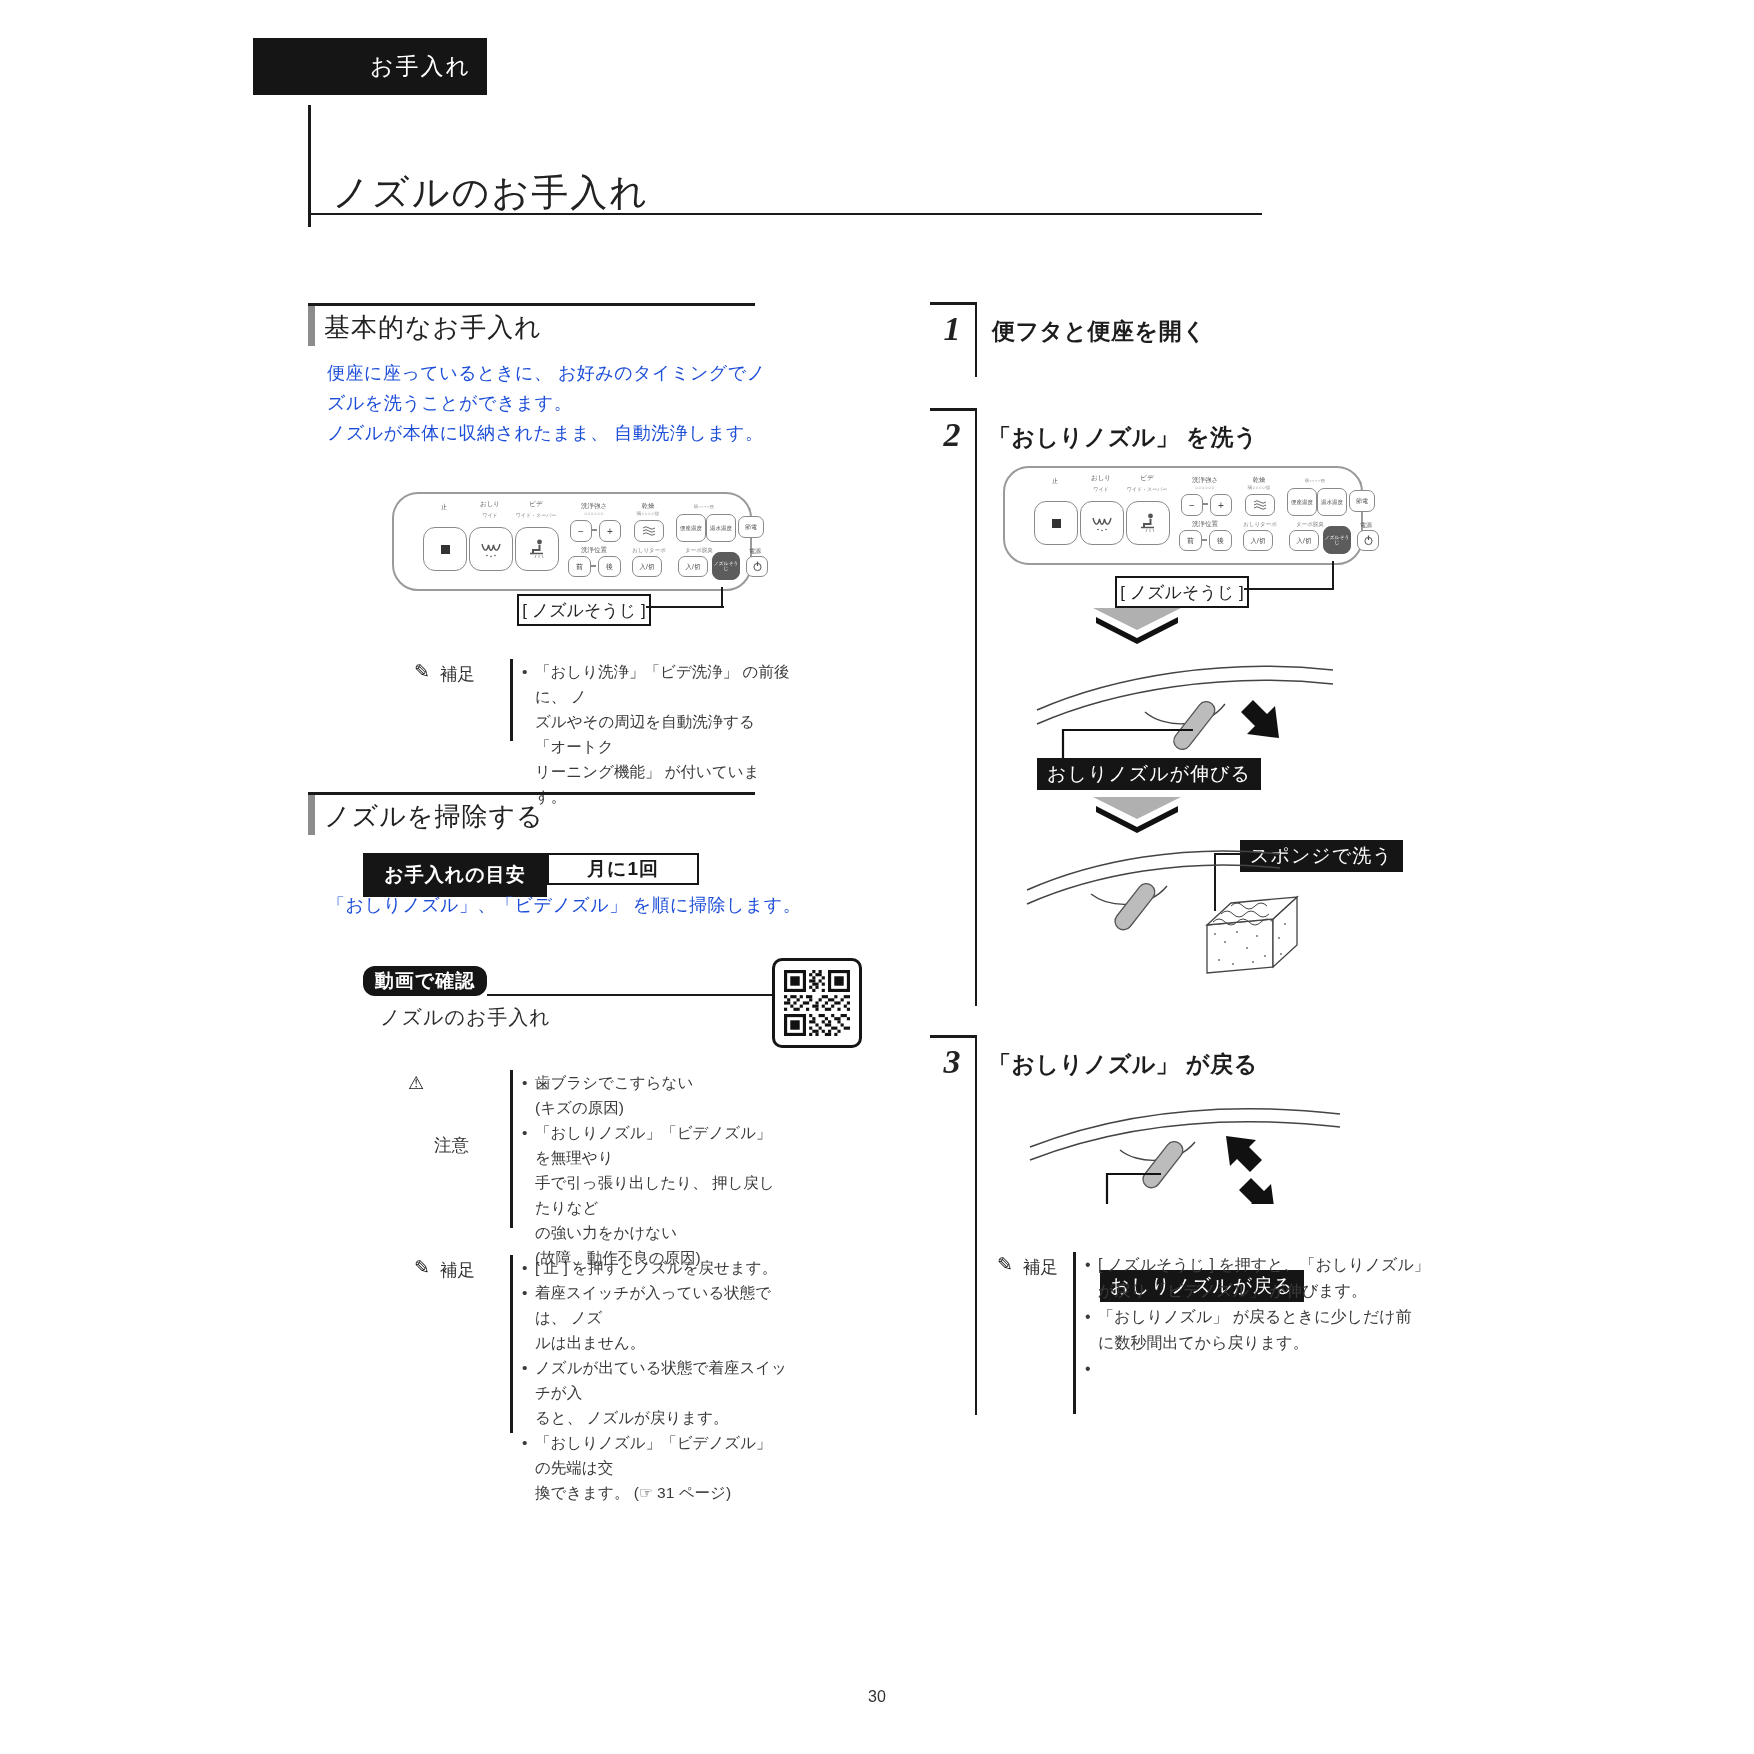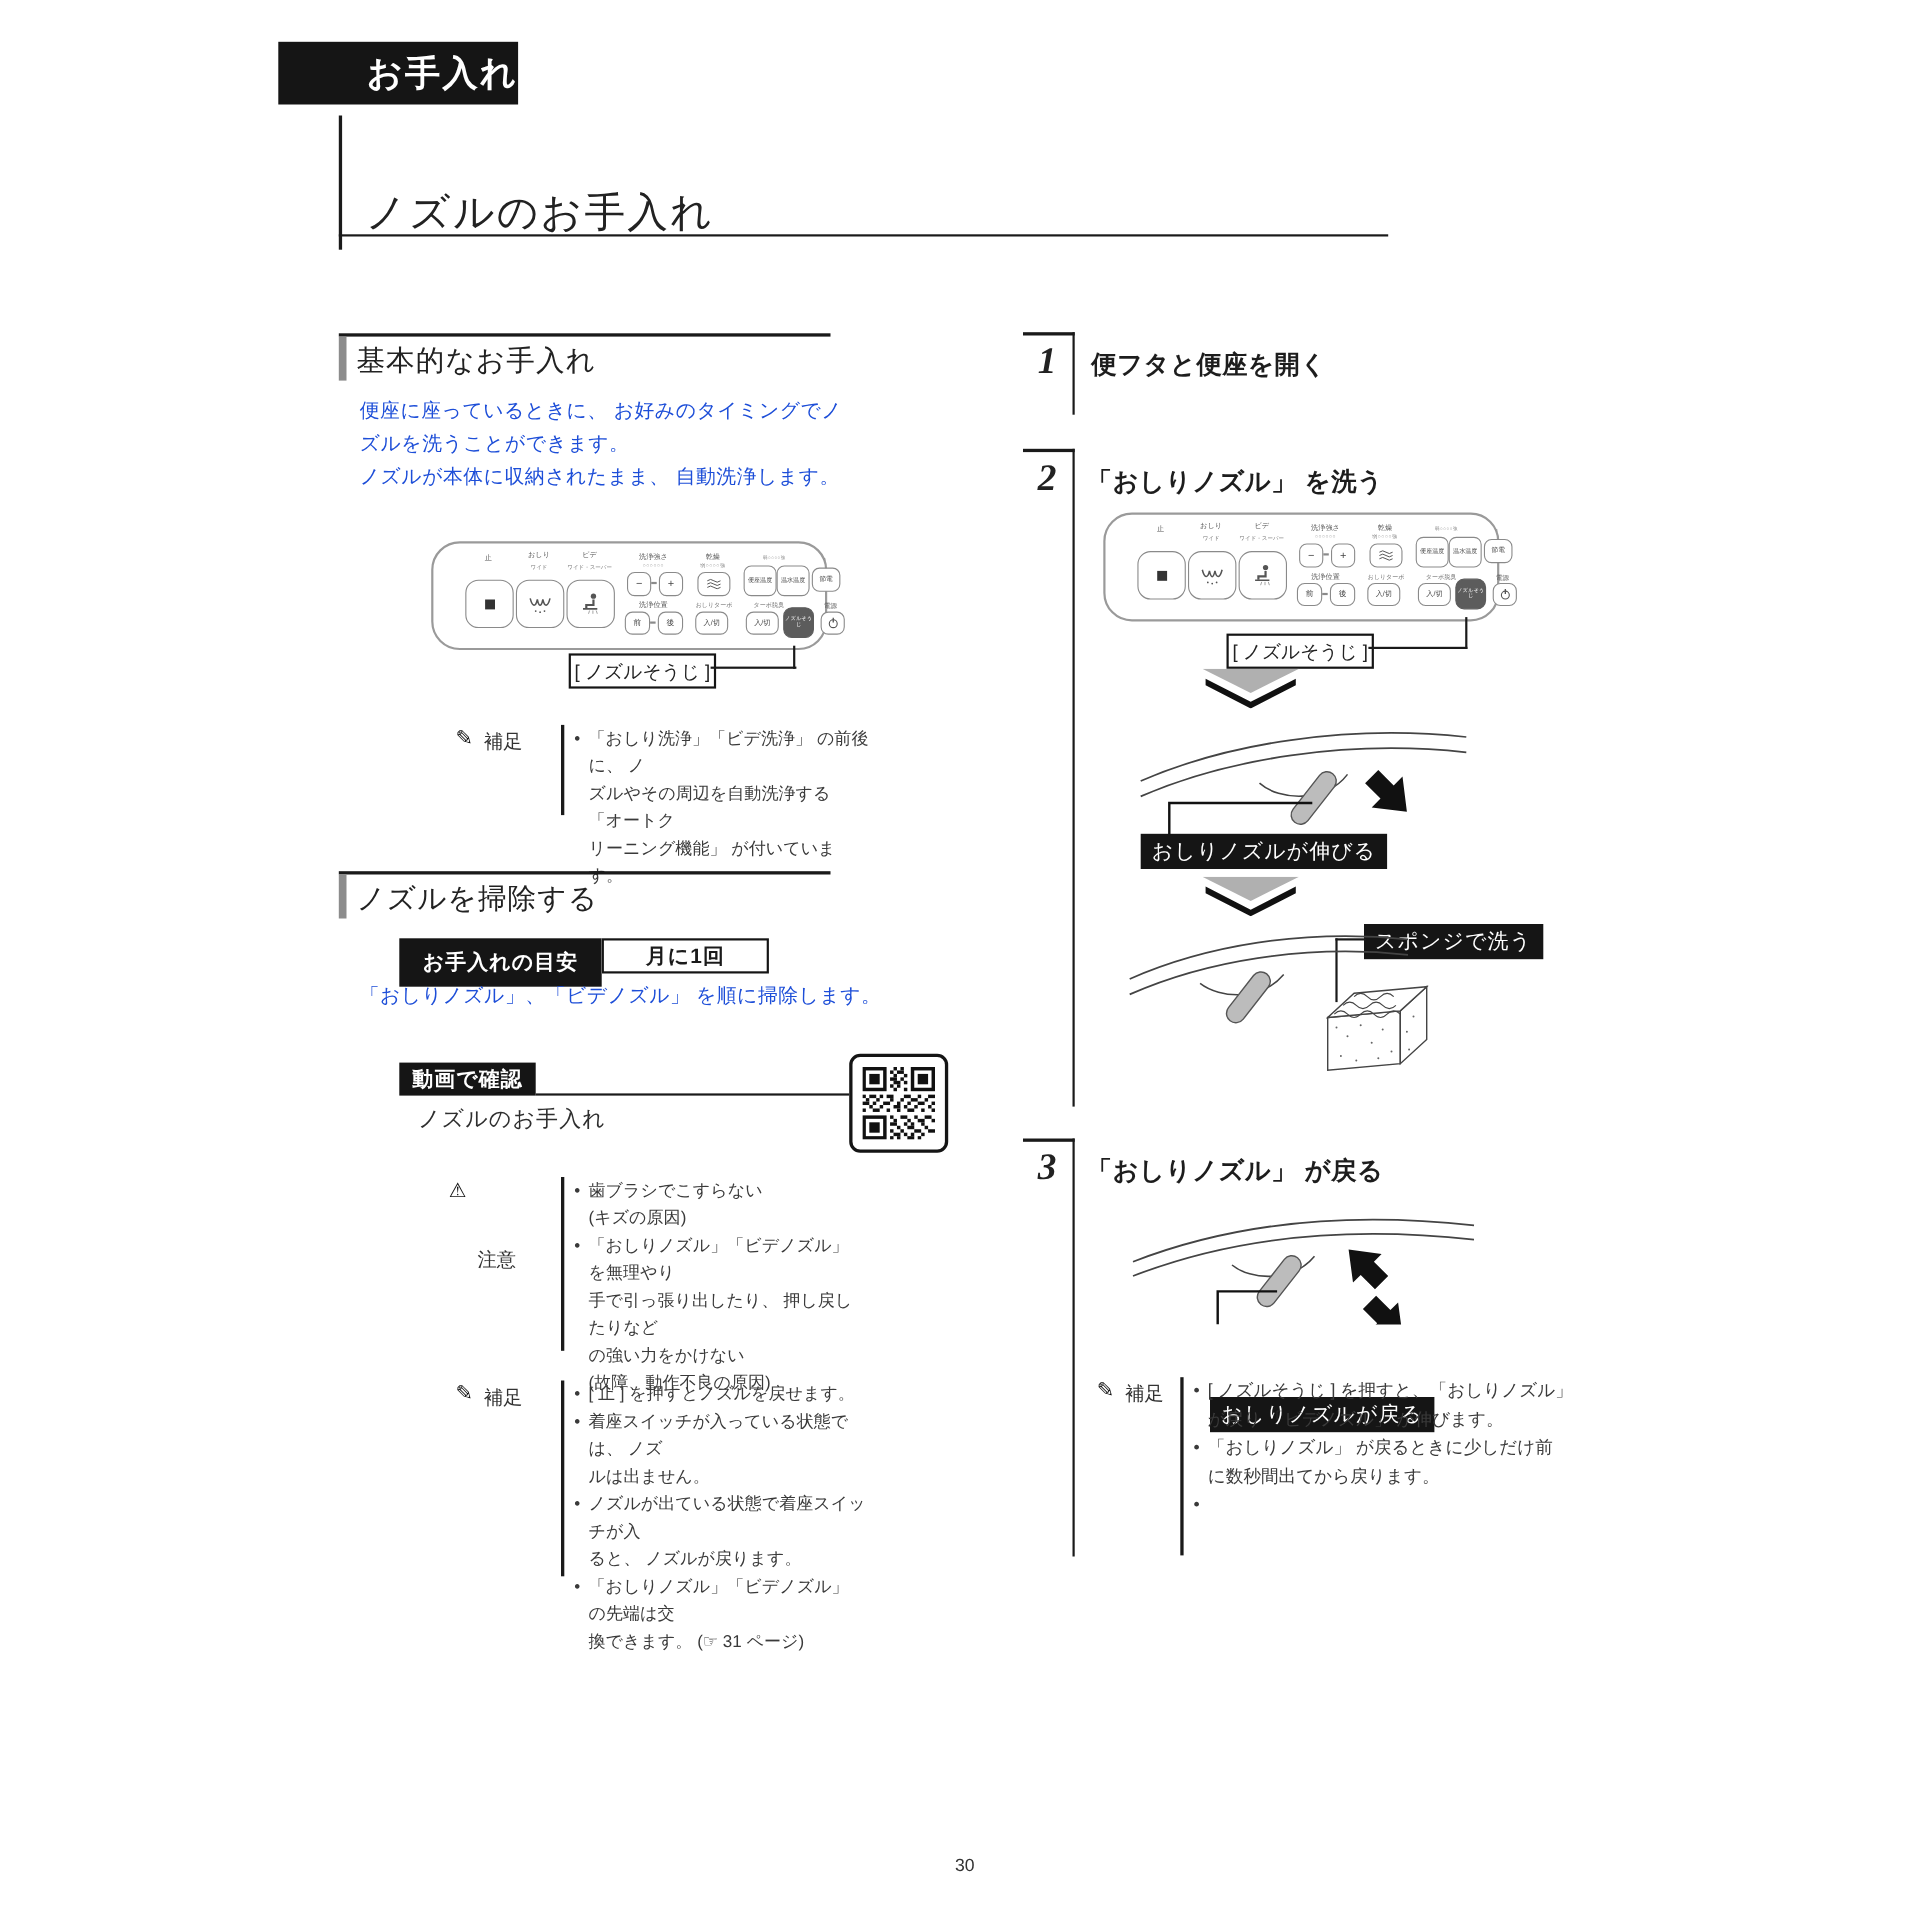--- a/index.html
+++ b/index.html
@@ -1,22 +1,22 @@
 <!DOCTYPE html>
 <html><head>
 <meta charset="utf-8">
 <style>
   html,body{margin:0;padding:0;background:#e8e8e8;}
   .page{position:relative;width:1754px;height:1754px;background:#ffffff;margin:0 auto;
         font-family:"Liberation Sans","DejaVu Sans",sans-serif;color:#1a1a1a;overflow:hidden;}
   .abs{position:absolute;}
   .hline{position:absolute;background:#1a1a1a;height:2px;}
   .vline{position:absolute;background:#1a1a1a;width:2px;}
-  .banner{position:absolute;background:#151515;color:#fff;font-weight:bold;font-size:32px;
-          display:flex;align-items:center;justify-content:flex-end;letter-spacing:2px;}
+  .banner{position:absolute;background:#151515;color:#fff;font-weight:normal;font-size:23px;
+          display:flex;align-items:center;justify-content:flex-end;padding-right:16px;letter-spacing:2px;}
   .h1{position:absolute;font-size:37px;letter-spacing:2px;color:#222;}
   .sec-head{position:absolute;font-size:26px;color:#222;letter-spacing:1px;}
   .graybar{position:absolute;background:#8c8c8c;width:7px;}
   .body-text{position:absolute;font-size:18px;line-height:30px;color:#1d4ed8;white-space:pre-line;letter-spacing:0.5px;}
   .note-icon{position:absolute;font-size:19px;color:#111;}
   .note-label{position:absolute;font-size:17.5px;color:#333;}
   .bullets{position:absolute;font-size:15.5px;line-height:25px;color:#3a3a3a;}
   .bullet{display:flex;align-items:flex-start;}
   .bullet .mk{width:13px;flex:0 0 13px;}
   .bullet .tx{white-space:pre-line;}
@@ -154,21 +154,21 @@
 
   <div class="hline" style="left:308px;top:792px;width:447px;height:2.5px;"></div>
   <div class="graybar" style="left:308px;top:795px;height:40px;"></div>
   <div class="sec-head" style="left:324px;top:799px;">ノズルを掃除する</div>
 
   <div class="black-badge" style="left:363px;top:853px;width:184px;height:44px;">お手入れの目安</div>
   <div class="white-badge" style="left:547px;top:853px;width:148px;height:28px;">月に1回</div>
 
   <div class="body-text" style="left:327px;top:890px;width:460px;white-space:nowrap;font-family:Liberation Serif, serif;">「おしりノズル」、「ビデノズル」 を順に掃除します。</div>
 
-  <div class="black-badge" style="left:363px;top:966px;width:124px;height:30px;">動画で確認</div>
+  <div class="black-badge" style="left:363px;top:966px;width:124px;height:30px;border-radius:12px;">動画で確認</div>
   <div class="hline" style="left:487px;top:994px;width:285px;"></div>
   <div class="video-title" style="left:380px;top:1004px;">ノズルのお手入れ</div>
 
   <div class="qrbox" style="left:772px;top:958px;width:84px;height:84px;">
     <svg width="66" height="66" viewBox="0 0 21 21">
       <rect x="0" y="0" width="7" height="7" fill="#111"></rect>
         <rect x="1" y="1" width="5" height="5" fill="#fff"></rect>
         <rect x="2" y="2" width="3" height="3" fill="#111"></rect>
       <rect x="14" y="0" width="7" height="7" fill="#111"></rect>
         <rect x="15" y="1" width="5" height="5" fill="#fff"></rect>

